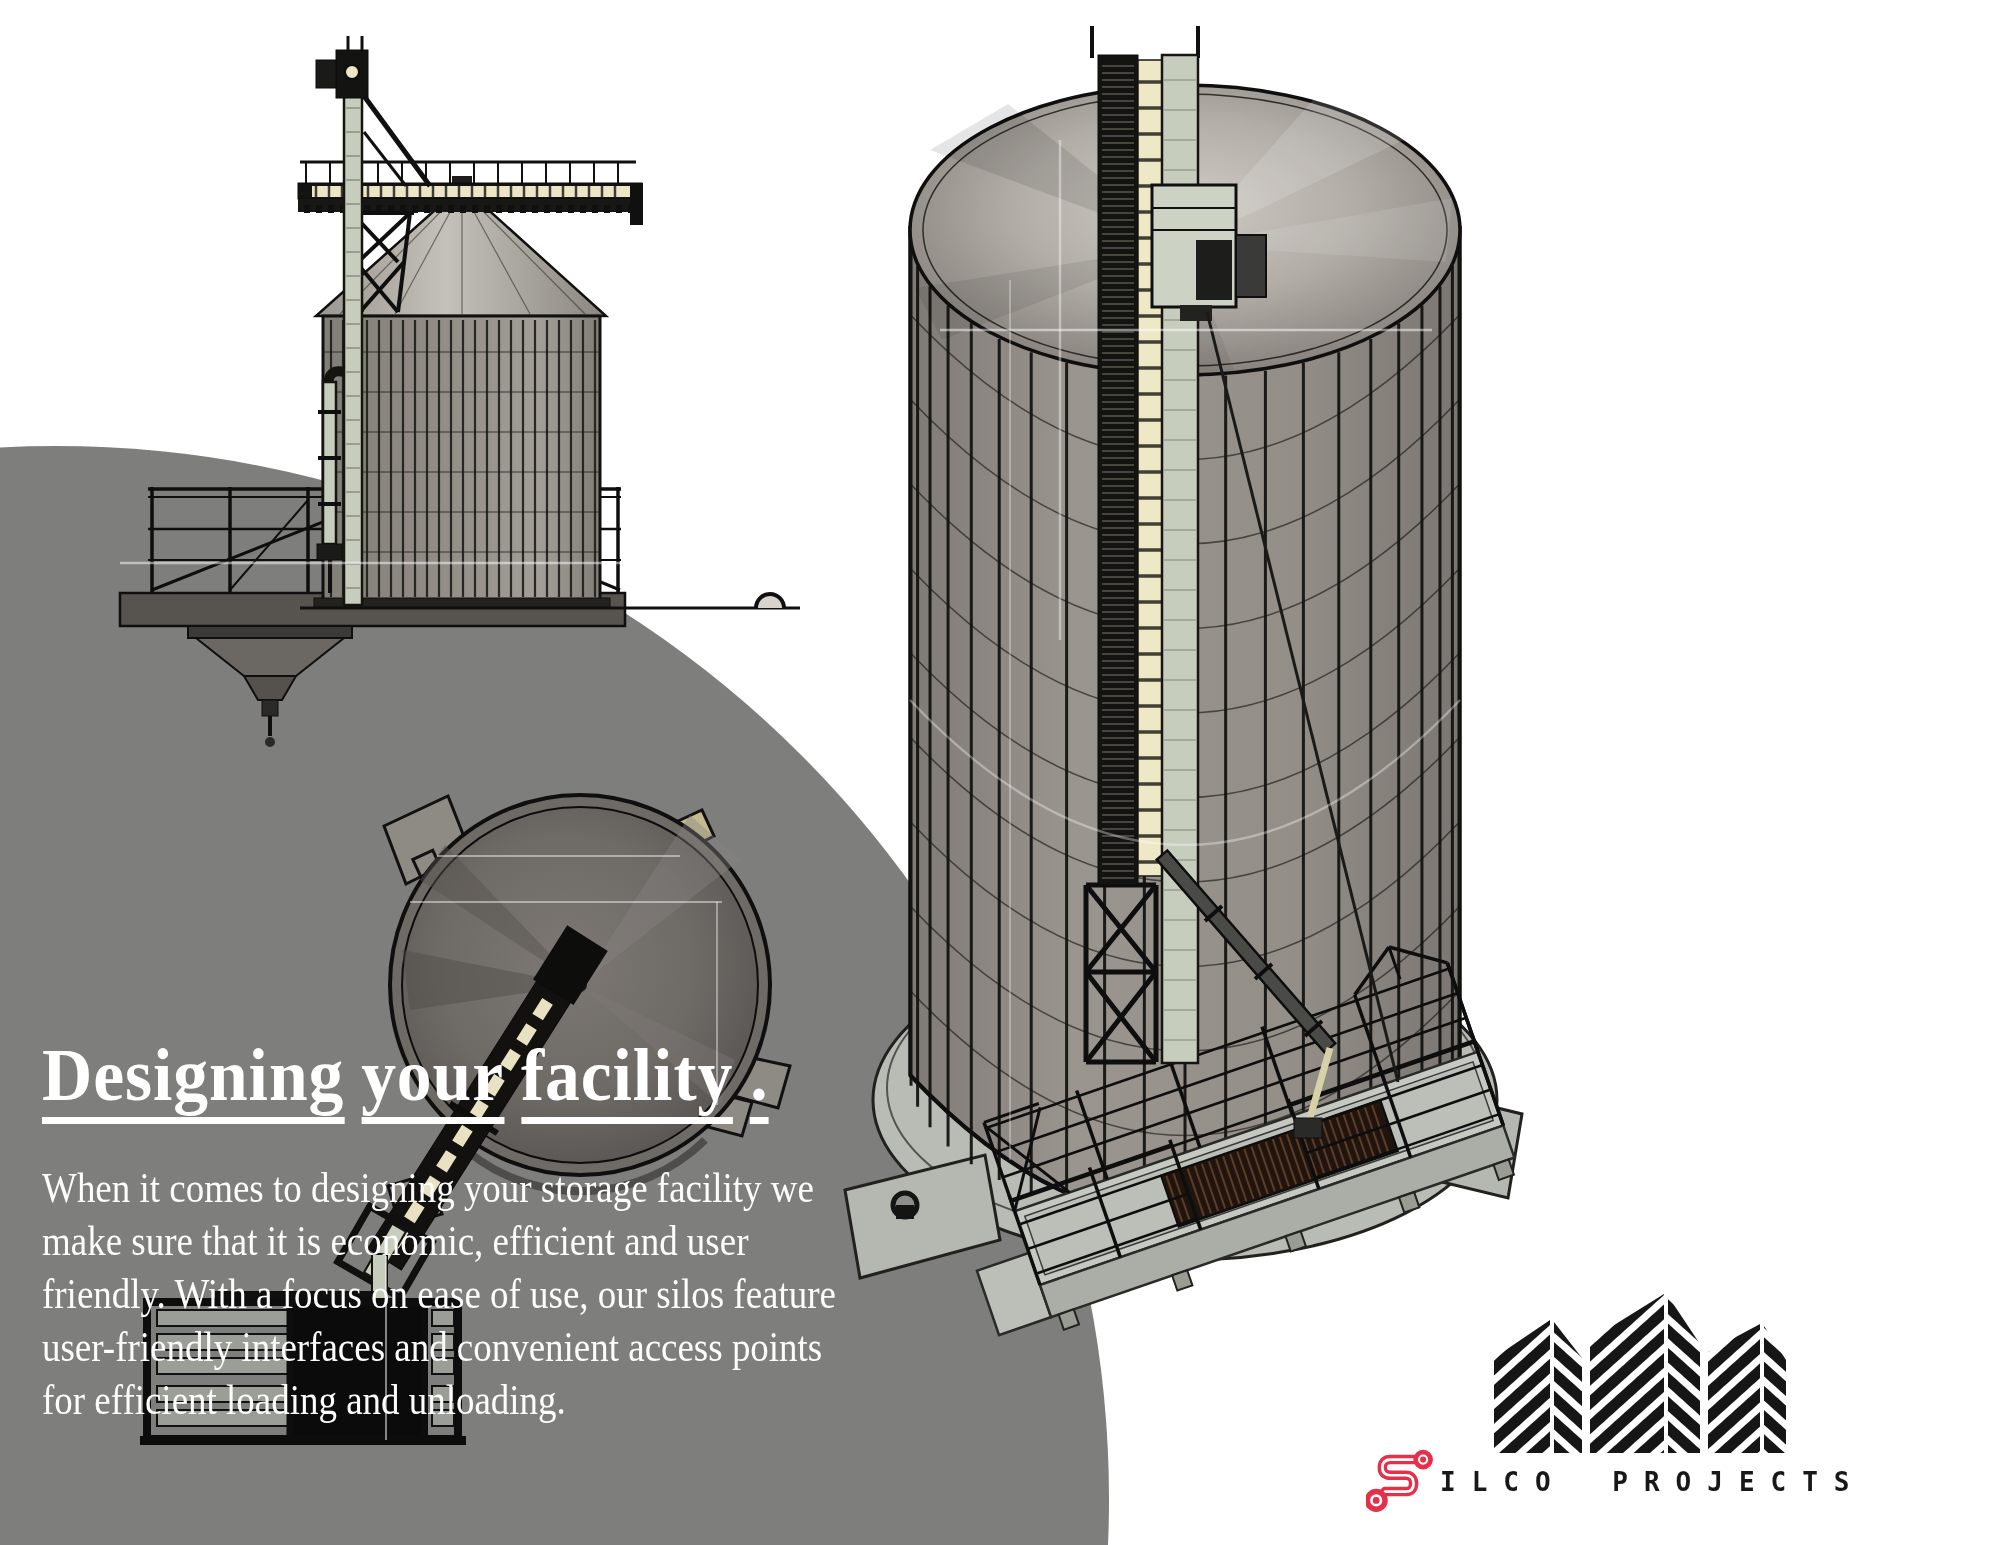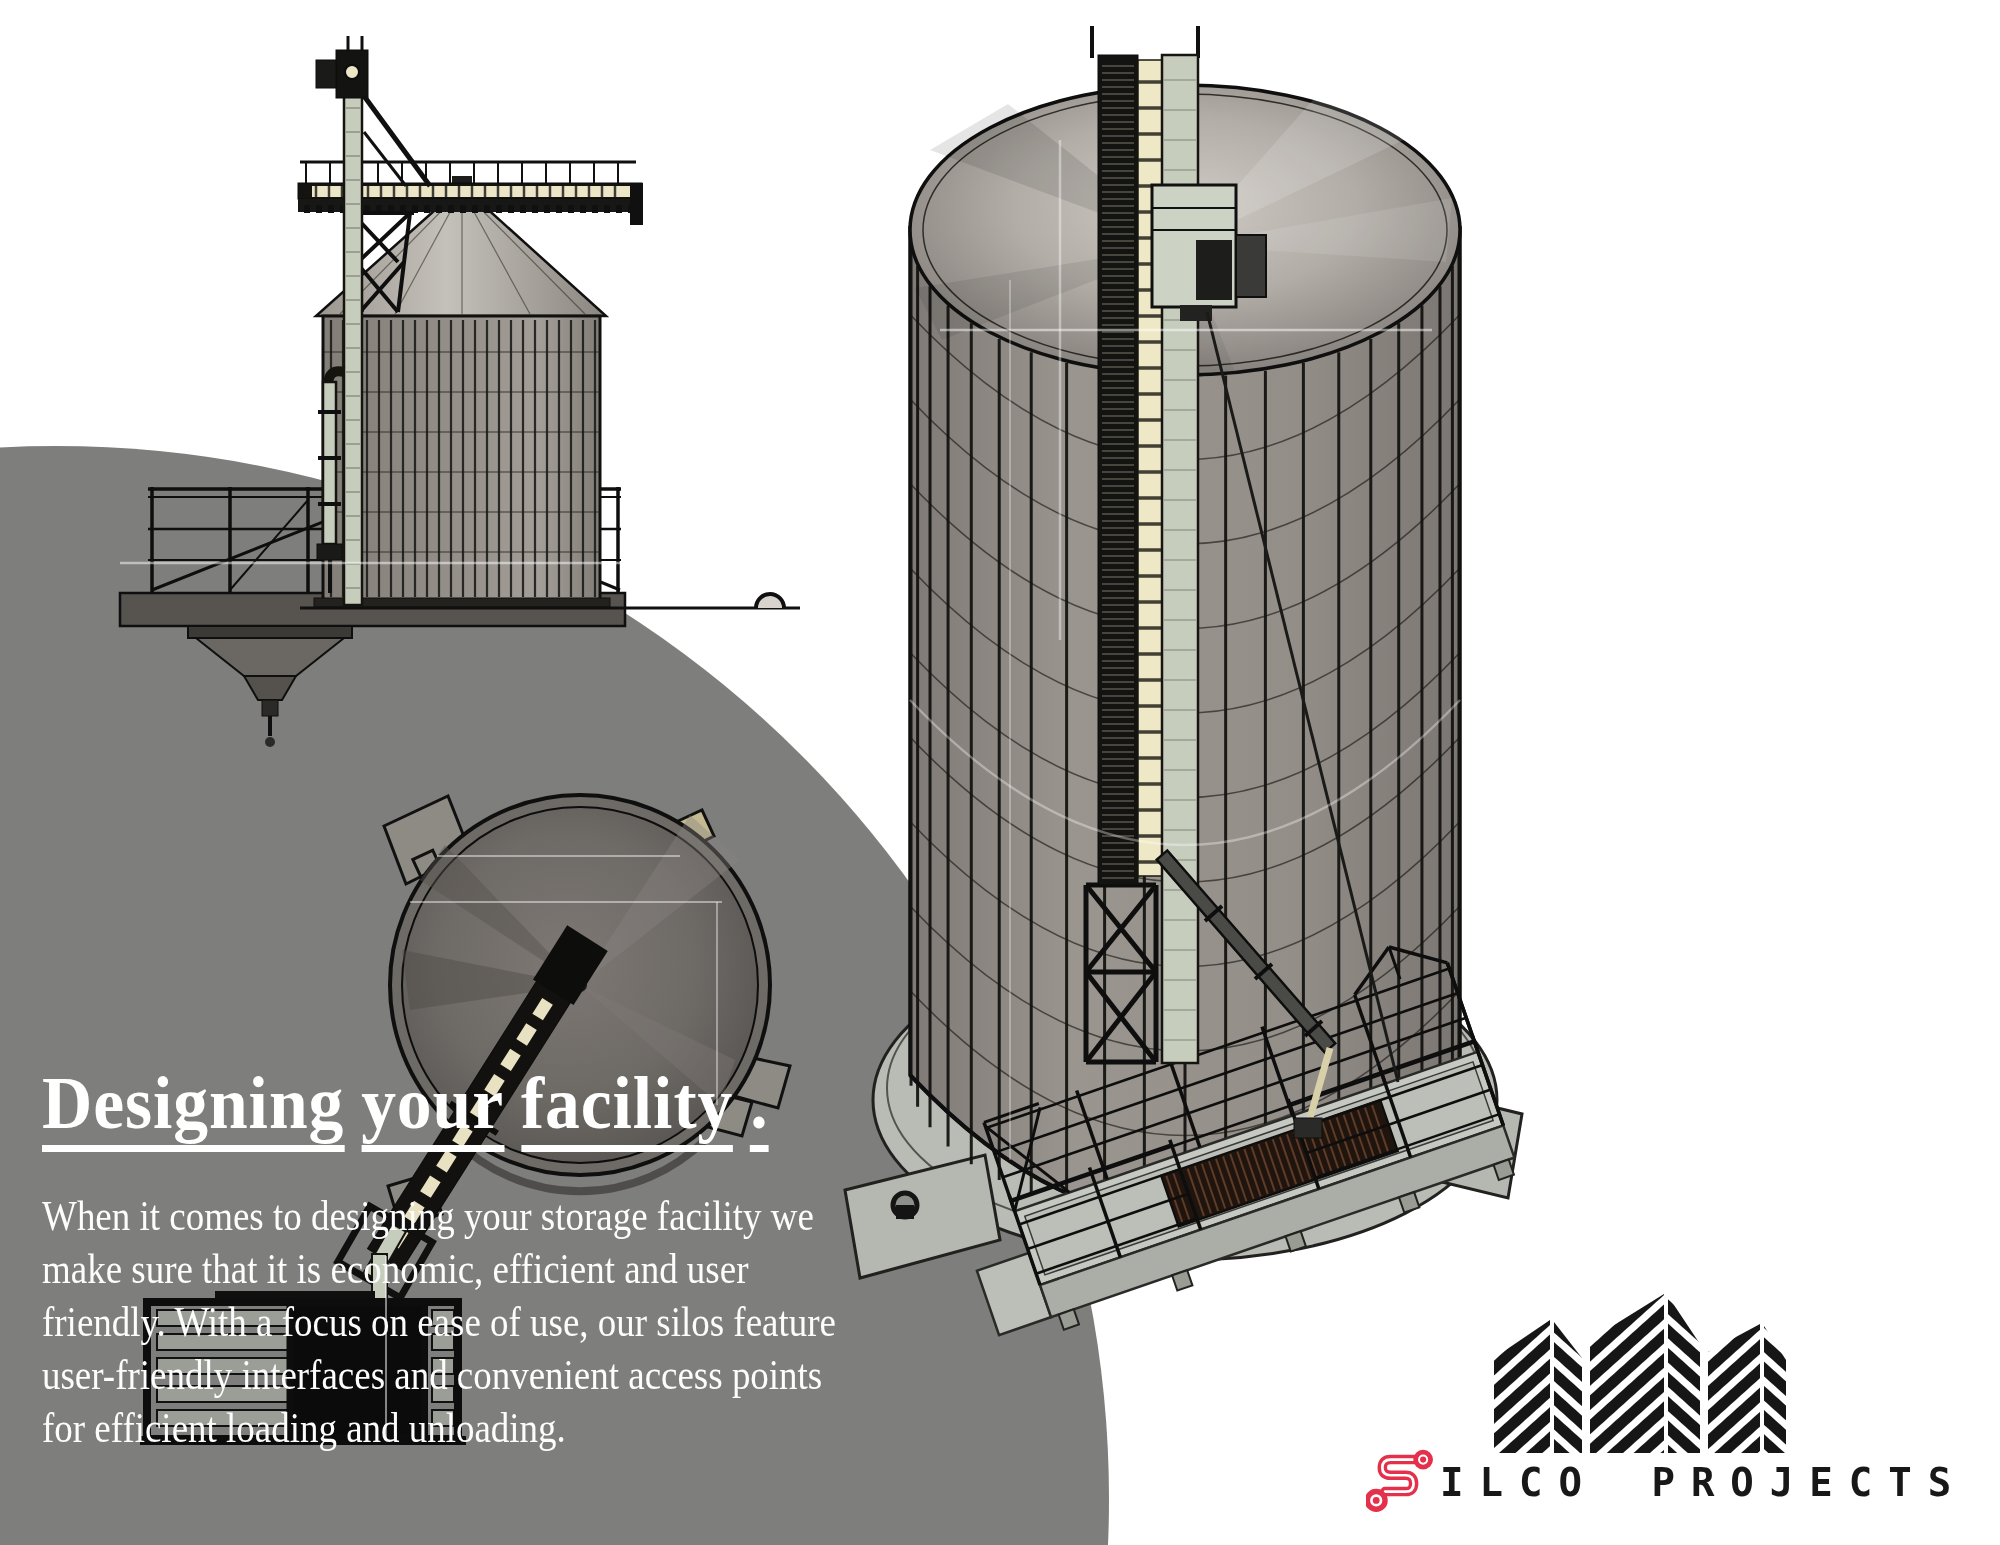--- a/index.html
+++ b/index.html
@@ -8,39 +8,39 @@
     background:#ffffff;font-family:"Liberation Sans",sans-serif;
   }
   
   .bg-circle{
     position:absolute;left:-997px;top:446px;width:2106px;height:2106px;
     border-radius:50%;background:#7e7e7c;
   }
   
   #art{position:absolute;left:0;top:0;width:2000px;height:1545px;pointer-events:none;}
   
-  .textblock{position:absolute;left:42px;top:1066px;width:900px;color:#ffffff;z-index:5;}
+  .textblock{position:absolute;left:42px;top:1038px;width:900px;color:#ffffff;z-index:5;}
   .title{
     font-family:"Liberation Serif","DejaVu Serif",serif;font-weight:700;
     font-size:74px;line-height:1.02;margin:0;letter-spacing:1px;
     transform:scaleX(.94);transform-origin:left top;white-space:nowrap;
   }
   .title .word{display:inline-block;border-bottom:7px solid #ffffff;padding-bottom:4px;margin-right:18px;}
   .para{
     font-family:"Liberation Serif","DejaVu Serif",serif;font-weight:400;
     font-size:42px;line-height:53px;margin:38px 0 0 0;width:980px;
     white-space:pre-line;transform:scaleX(.88);transform-origin:left top;color:#fdfdfd;
   }
   
   .logo{position:absolute;left:1366px;top:1288px;width:620px;height:240px;z-index:4;}
   .logo-mark{position:absolute;left:128px;top:0;}
   .logo-row{position:absolute;left:0;top:158px;height:68px;display:flex;align-items:center;}
   .logo-letters{
     font-family:"DejaVu Sans Mono","Liberation Mono",monospace;font-weight:700;
-    font-size:39px;letter-spacing:16px;word-spacing:14px;color:#181818;
+    font-size:26px;letter-spacing:16px;word-spacing:14px;color:#181818;
     margin-left:6px;padding-top:4px;white-space:nowrap;
   }
 </style>
 </head>
 <body>
 
 <div class="bg-circle"></div>
 
 <svg id="art" viewBox="0 0 2000 1545" xmlns="http://www.w3.org/2000/svg">
   <defs>

